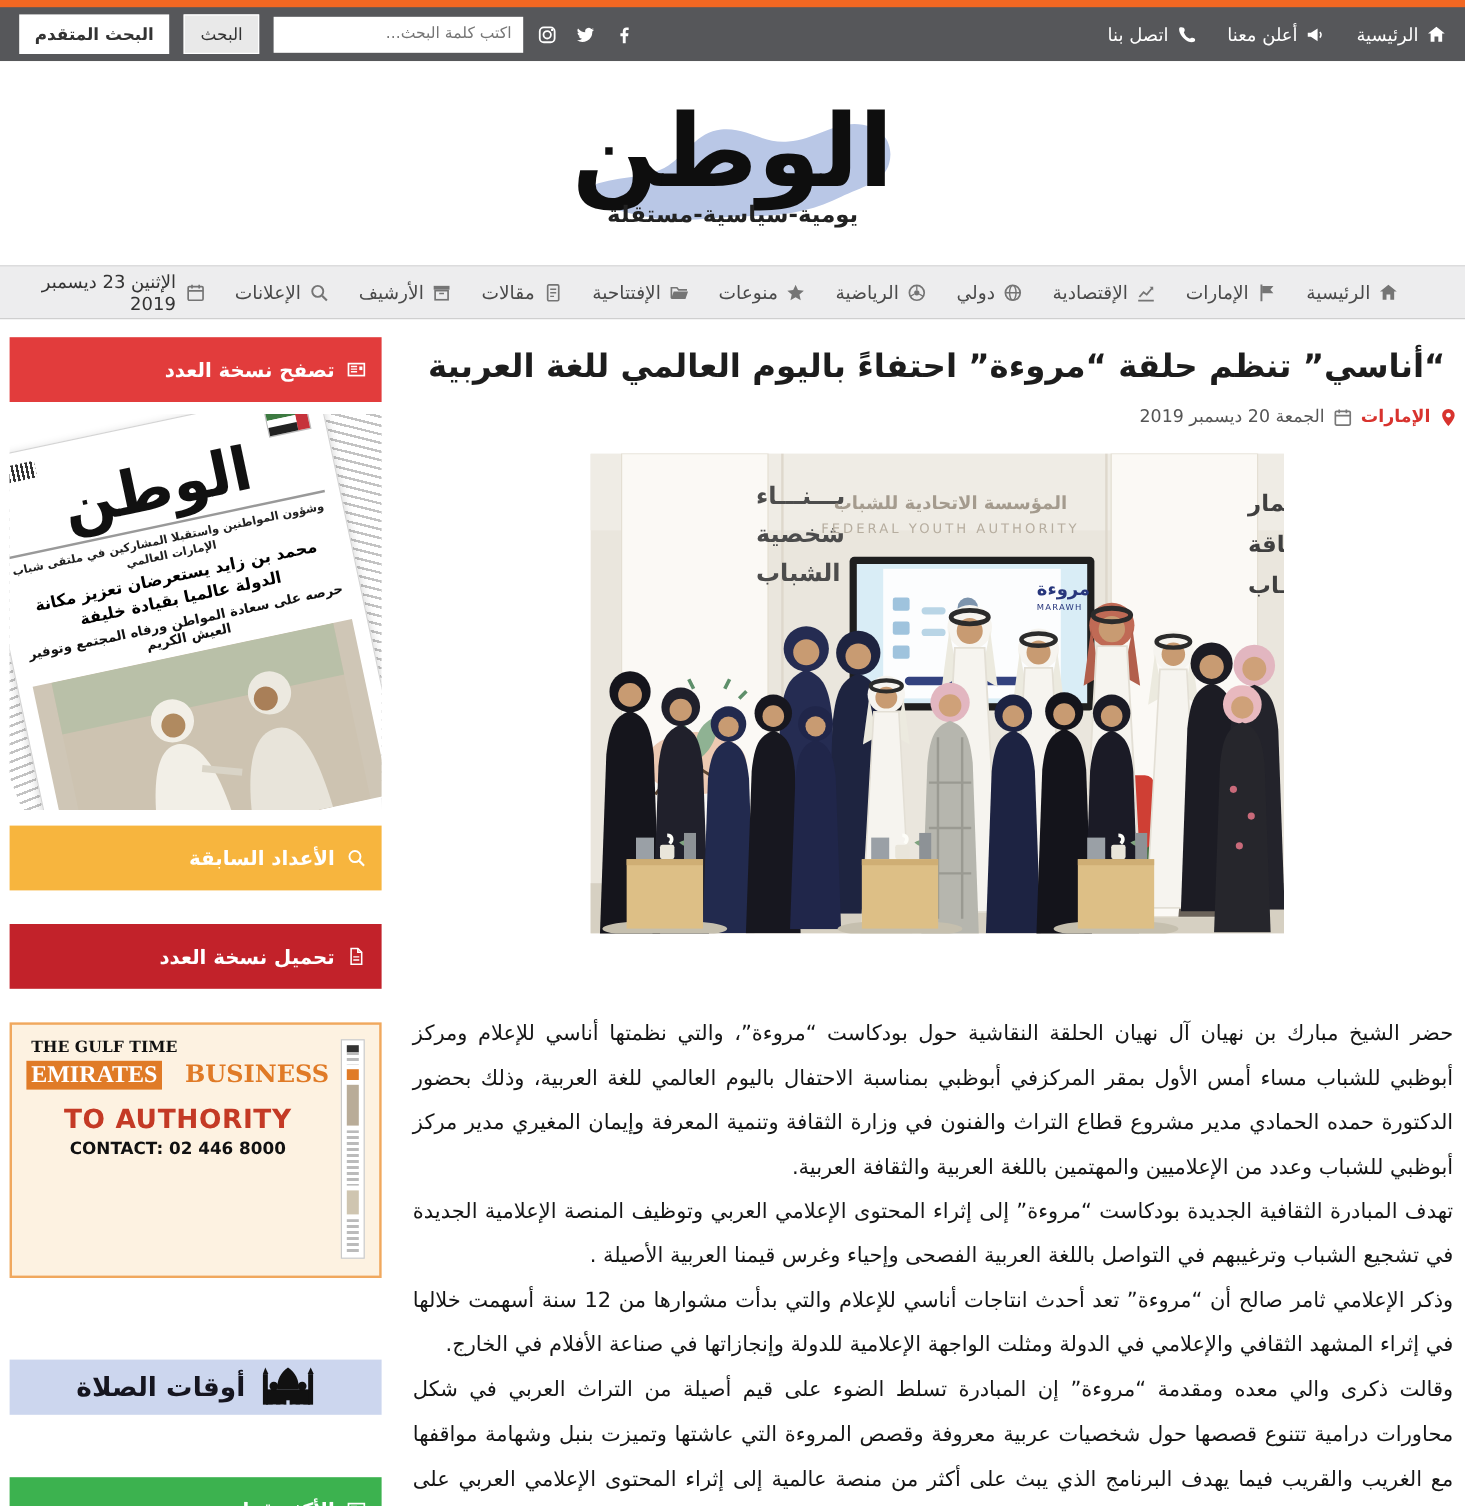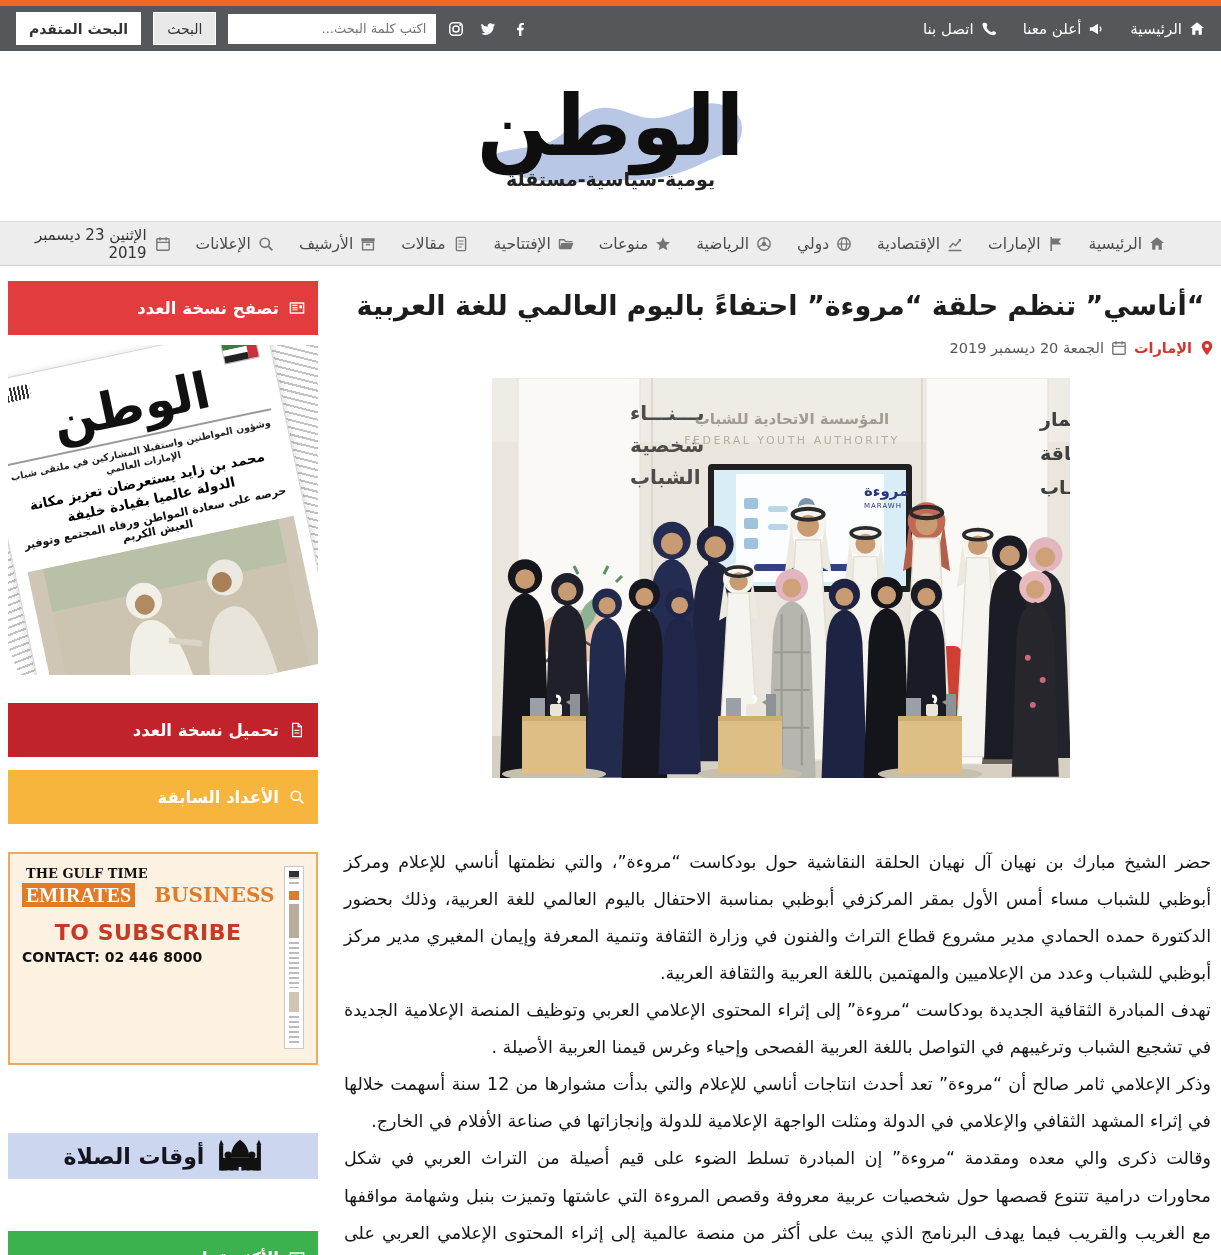--- a/index.html
+++ b/index.html
@@ -70,21 +70,21 @@
   
   .biz-ad{margin-top:28px;border:2px solid #f0a85e;background:#fdf2e1;padding:12px 12px 14px;
           direction:ltr;display:flex;gap:10px;cursor:pointer}
   .biz-left{flex:1}
   .gt{font-family:"DejaVu Serif",serif;font-weight:bold;font-size:13px;color:#111;margin-left:4px}
   .eb-line{margin-top:2px;white-space:nowrap}
   .eb1{background:#e07b27;color:#fff;font-family:Liberation Serif, serif;font-weight:bold;font-size:20px;padding:1px 4px}
   .eb2{color:#e07b27;font-family:"DejaVu Serif",serif;font-weight:bold;font-size:20px;padding-left:19px}
   .biz-body{font-size:12px;font-weight:bold;color:#1c1c1c;text-align:center;line-height:1.4;margin-top:10px}
   .biz-cta{color:#c43a25;font-size:22px;font-weight:bold;text-align:center;margin-top:13px;letter-spacing:.5px}
-  .biz-contact{font-size:14px;font-weight:bold;color:#111;margin-top:4px}
+  .biz-contact{font-size:14px;font-weight:bold;color:#111;text-align:center;margin-top:4px}
   .biz-thumb{width:88px;background:#fff;border:1px solid #c9c9c9;padding:4px;align-self:stretch}
   .bt-eb{height:9px;background:#e07b27;margin:4px 0}
   .bt-lines{height:46px;background-image:repeating-linear-gradient(to bottom,#bbb 0 2px,transparent 2px 5px)}
   .bt-photo{height:34px;background:#b9ac98;margin:4px 0}
   .bt-top{height:6px;background:#333}
   
   .prayer{height:46px;background:#ccd6ee;margin-top:68px;display:flex;align-items:center;
           justify-content:center;gap:14px;cursor:pointer}
   .prayer-label{font-size:22px;font-weight:bold;color:#15151f}
   
@@ -529,41 +529,41 @@
             <path d="M60 150c4-52 14-78 32-78s30 26 34 78z" fill="#f2efe7"></path>
             <circle cx="176" cy="46" r="18" fill="#ece9e0"></circle>
               <circle cx="172" cy="50" r="10" fill="#a97f58"></circle>
             <path d="M140 150c4-50 16-74 36-74 18 0 28 24 32 74z" fill="#e8e4da"></path>
             <path d="M108 96l32 10" stroke="#d9d4c7" stroke-width="6"></path>
           </svg>
         </div>
       </div>
     </div>
 
+    <div class="side-head sh-yellow">
+      <svg class="ic">
+          <use href="#i-search"></use>
+        </svg>
+      <span>الأعداد السابقة</span>
+    </div>
+
     <div class="side-head sh-darkred">
       <svg class="ic">
           <use href="#i-pdf"></use>
         </svg>
       <span>تحميل نسخة العدد</span>
-    </div>
-
-    <div class="side-head sh-yellow">
-      <svg class="ic">
-          <use href="#i-search"></use>
-        </svg>
-      <span>الأعداد السابقة</span>
     </div>
 
     <div class="biz-ad">
       <div class="biz-left">
         <div class="gt">THE GULF TIME</div>
         <div class="eb-line">
           <span class="eb1">EMIRATES</span><span class="eb2">BUSINESS</span>
         </div>
-        <div class="biz-cta">TO SUBSCRIBE</div>
+        <div class="biz-cta">TO AUTHORITY</div>
         <div class="biz-contact">CONTACT: 02 446 8000</div>
       </div>
       <div class="biz-thumb">
         <div class="bt-top"></div>
         <div class="bt-lines" style="height:10px"></div>
         <div class="bt-eb"></div>
         <div class="bt-photo"></div>
         <div class="bt-lines"></div>
         <div class="bt-photo" style="height:20px;background:#cfc5b0"></div>
         <div class="bt-lines" style="height:28px"></div>

